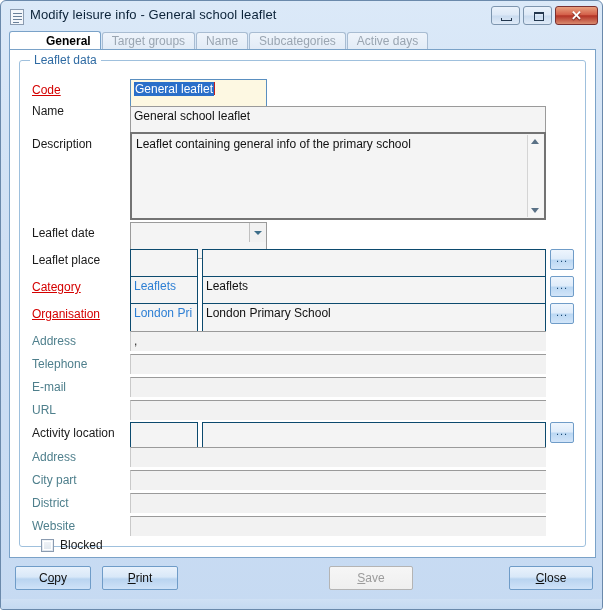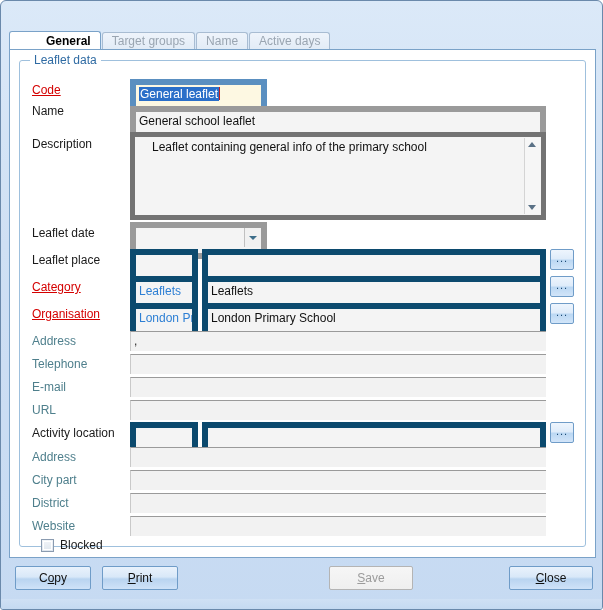--- a/index.html
+++ b/index.html
@@ -179,21 +179,21 @@
   .lbl.ro {
     color: #4e7f8c;
   }
 
   
   .fld {
     position: absolute;
     box-sizing: border-box;
     font-family: "Liberation Sans", sans-serif;
     font-size: 12px;
-    border: 6px solid #0c4a6e;
+    border: 1px solid #0c4a6e;
     background: #f4f4f4;
     color: #111111;
     padding: 1px 3px;
     height: 37px;
     line-height: 17px;
     overflow: hidden;
     white-space: nowrap;
   }
   .fld.focused {
     background: #fdf8e2;
@@ -220,25 +220,25 @@
     width: 1px;
     height: 13px;
     background: #c02020;
     vertical-align: -2px;
   }
 
   
   .memo {
     position: absolute;
     box-sizing: border-box;
-    border: 5px solid #737373;
+    border: 2px solid #737373;
     background: #f4f4f4;
     color: #111111;
     font-size: 12px;
-    padding: 3px 17px;
+    padding: 3px 4px;
     overflow: hidden;
   }
   .memo-sb {
     position: absolute;
     right: 1px; top: 1px;
     width: 15px; bottom: 1px;
     background: #f6f6f6;
     border-left: 1px solid #d4d4d4;
   }
   .sb-arrow {
@@ -331,25 +331,46 @@
     left: 0; top: 598px;
     width: 603px; height: 12px;
     background: linear-gradient(to bottom, #cfe0f4 0%, #c2d8f0 100%);
   }
 </style>
 </head>
 <body>
 
 <div class="window">
 
+  <div class="titlebar">
+    <div class="title-icon">
+      <i></i>
+        <i></i>
+        <i></i>
+        <i></i>
+    </div>
+    <div class="title-text">Modify leisure info - General school leaflet</div>
+    <div class="winbtns">
+      <div class="winbtn">
+        <span class="glyph-min"></span>
+      </div>
+      <div class="winbtn">
+        <span class="glyph-max"></span>
+      </div>
+      <div class="winbtn close">
+        <span class="glyph-close">✕</span>
+      </div>
+    </div>
+  </div>
 
   <div class="tabstrip">
     <div class="tab active">General</div>
     <div class="tab">Target groups</div>
     <div class="tab">Name</div>
+    <div class="tab">Subcategories</div>
     <div class="tab">Active days</div>
   </div>
 
   <div class="tabpage">
     <div class="groupbox">
       <div class="group-caption">Leaflet data</div>
 
       <div class="lbl req" style="left:12px; top:22px;">Code</div>
       <div class="fld focused" style="left:110px; top:18px; width:137px;"><span class="sel">General leaflet</span><span class="caret"></span></div>
 

